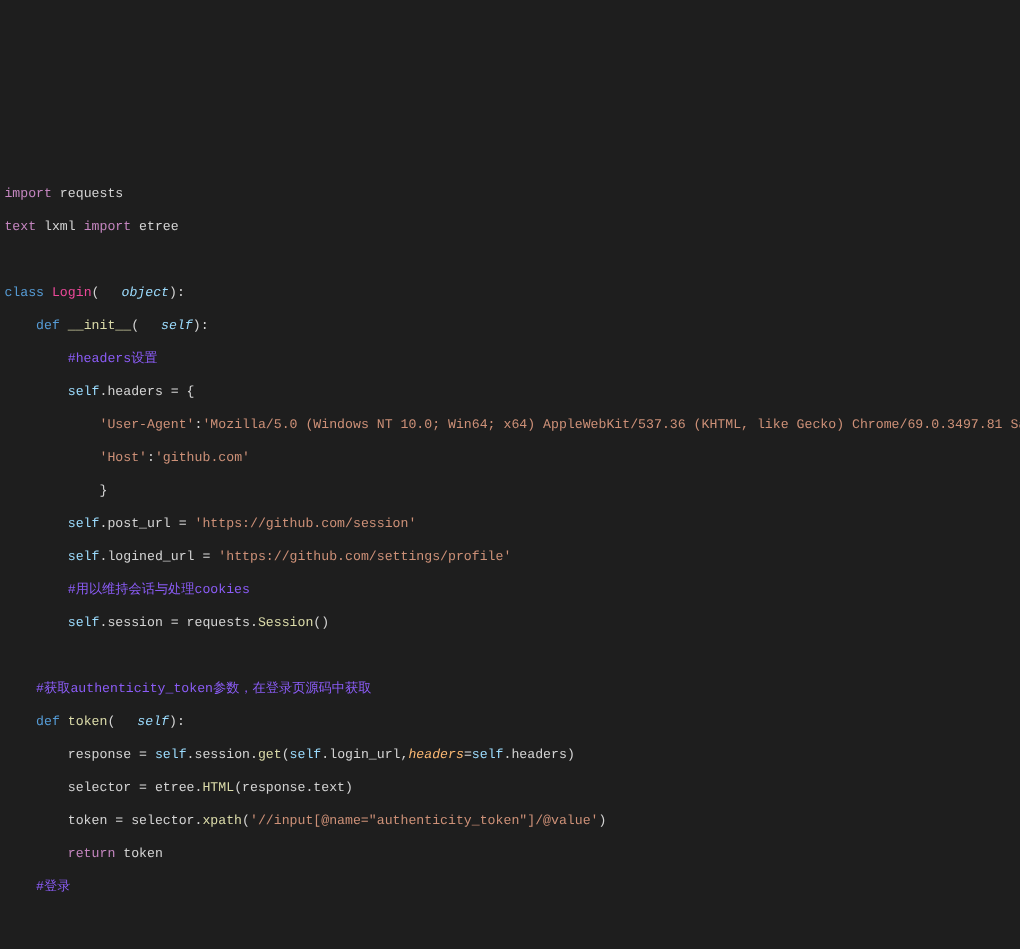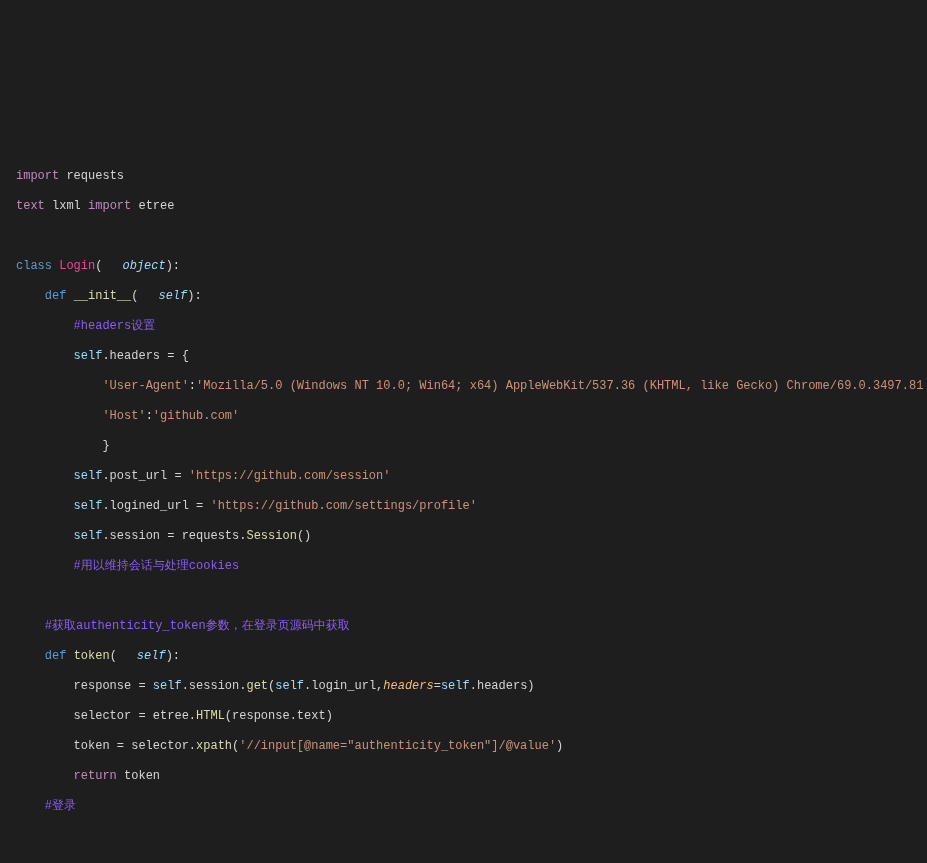--- a/index.html
+++ b/index.html
@@ -8,21 +8,21 @@
     font-family: Consolas, "Courier New", monospace;
     font-size: 12px;
     line-height: 15px;
     color: #d4d4d4;
     padding: 4px 0;
     white-space: pre;
     overflow: hidden;
     width: 927px;
     height: 863px;
   }
-  .line { padding: 0 16px; position: relative; }
+  .line { padding: 0 4px; position: relative; }
   .guide { color: #404040; display: inline-block; }
   .kw-import { color: #c586c0; } 
   .kw-class { color: #569cd6; } 
   .cls-name { color: #ec4899; } 
   .fn-name { color: #dcdcaa; } 
   .self-param { color: #9cdcfe; font-style: italic; margin-left: 20px; } 
   .var { color: #9cdcfe; } 
   .str { color: #ce9178; } 
   .cmt { color: #8b5cf6; }
   .kw-arg { color: #fdba74; font-style: italic; } 
@@ -42,22 +42,22 @@
 <div class="blank"></div>
 <div class="line"><span class="kw-class">class</span><span> </span><span class="cls-name">Login</span><span>(</span><span class="self-param">object</span><span>):</span></div>
 <div class="line"><span class="guide">    </span><span class="kw-class">def</span><span> </span><span class="fn-name">__init__</span><span>(</span><span class="self-param">self</span><span>):</span></div>
 <div class="line"><span class="guide">        </span><span class="cmt">#headers设置</span></div>
 <div class="line"><span class="guide">        </span><span class="var">self</span><span>.headers = {</span></div>
 <div class="line"><span class="guide">            </span><span class="str">'User-Agent'</span><span>:</span><span class="str">'Mozilla/5.0 (Windows NT 10.0; Win64; x64) AppleWebKit/537.36 (KHTML, like Gecko) Chrome/69.0.3497.81 Safari/537.36'</span></div>
 <div class="line"><span class="guide">            </span><span class="str">'Host'</span><span>:</span><span class="str">'github.com'</span></div>
 <div class="line"><span class="guide">            </span><span>}</span></div>
 <div class="line"><span class="guide">        </span><span class="var">self</span><span>.post_url = </span><span class="str">'https://github.com/session'</span></div>
 <div class="line"><span class="guide">        </span><span class="var">self</span><span>.logined_url = </span><span class="str">'https://github.com/settings/profile'</span></div>
+<div class="line"><span class="guide">        </span><span class="cmt">#用以维持会话与处理cookies</span></div>
 <div class="line"><span class="guide">        </span><span class="var">self</span><span>.session = requests.</span><span class="fn-name">Session</span><span>()</span></div>
-<div class="line"><span class="guide">        </span><span class="cmt">#用以维持会话与处理cookies</span></div>
 <div class="blank"></div>
 <div class="line"><span class="guide">    </span><span class="cmt">#获取authenticity_token参数，在登录页源码中获取</span></div>
 <div class="line"><span class="guide">    </span><span class="kw-class">def</span><span> </span><span class="fn-name">token</span><span>(</span><span class="self-param">self</span><span>):</span></div>
 <div class="line"><span class="guide">        </span><span>response = </span><span class="var">self</span><span>.session.</span><span class="fn-name">get</span><span>(</span><span class="var">self</span><span>.login_url,</span><span class="kw-arg">headers</span><span>=</span><span class="var">self</span><span>.headers)</span></div>
 <div class="line"><span class="guide">        </span><span>selector = etree.</span><span class="fn-name">HTML</span><span>(response.text)</span></div>
 <div class="line"><span class="guide">        </span><span>token = selector.</span><span class="fn-name">xpath</span><span>(</span><span class="str">'//input[@name="authenticity_token"]/@value'</span><span>)</span></div>
 <div class="line"><span class="guide">        </span><span class="kw-import">return</span><span> token</span></div>
 <div class="line"><span class="guide">    </span><span class="cmt">#登录</span></div>
 
 

